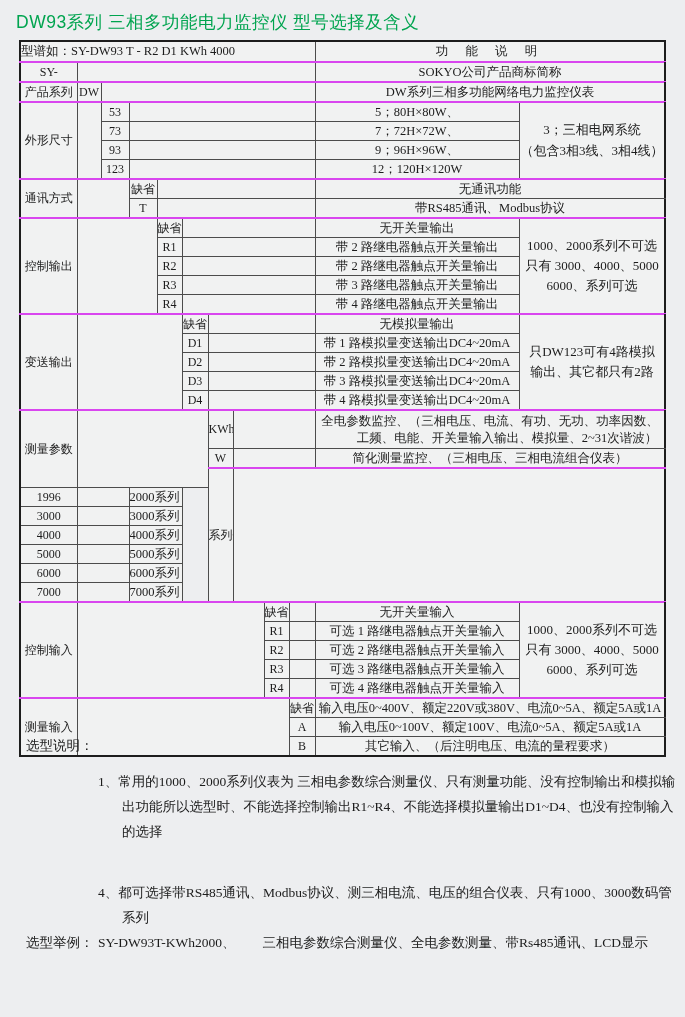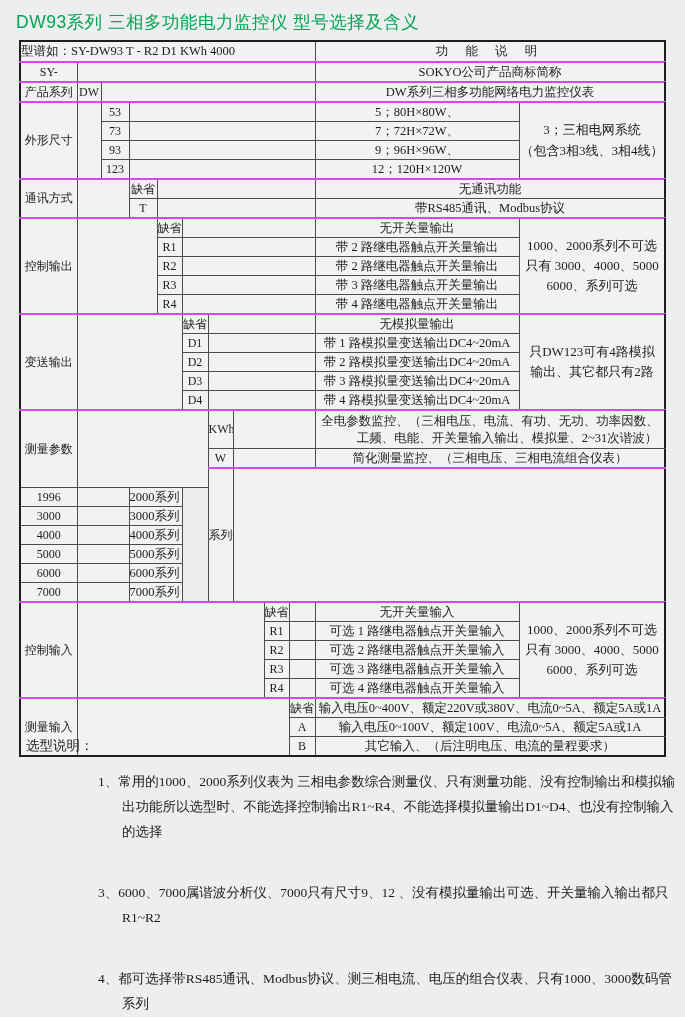--- a/index.html
+++ b/index.html
@@ -289,21 +289,20 @@
         <td class="desc-cell" colspan="2">其它输入、（后注明电压、电流的量程要求）</td>
       </tr>
     </tbody>
 </table>
 
 <div class="bottom">
   <div class="notes-row">
     <div class="notes-label">选型说明：</div>
     <div class="notes-items" id="notes-items">
         <div class="note-item">1、常用的1000、2000系列仪表为 三相电参数综合测量仪、只有测量功能、没有控制输出和模拟输出功能所以选型时、不能选择控制输出R1~R4、不能选择模拟量输出D1~D4、也没有控制输入的选择</div>
-        <div class="note-item">3、6000、7000属谐波分析仪、7000只有尺寸9、12 、没有模拟量输出可选、开关量输入输出都只R1~R2</div>
         <div class="note-item">4、都可选择带RS485通讯、Modbus协议、测三相电流、电压的组合仪表、只有1000、3000数码管系列</div>
       </div>
   </div>
   <div class="examples-row">
     <div class="notes-label">选型举例：</div>
     <div class="examples-body" id="examples-body">
         <div class="example-line">SY-DW93T-KWh2000、　　三相电参数综合测量仪、全电参数测量、带Rs485通讯、LCD显示</div>
       </div>
   </div>
 </div>

